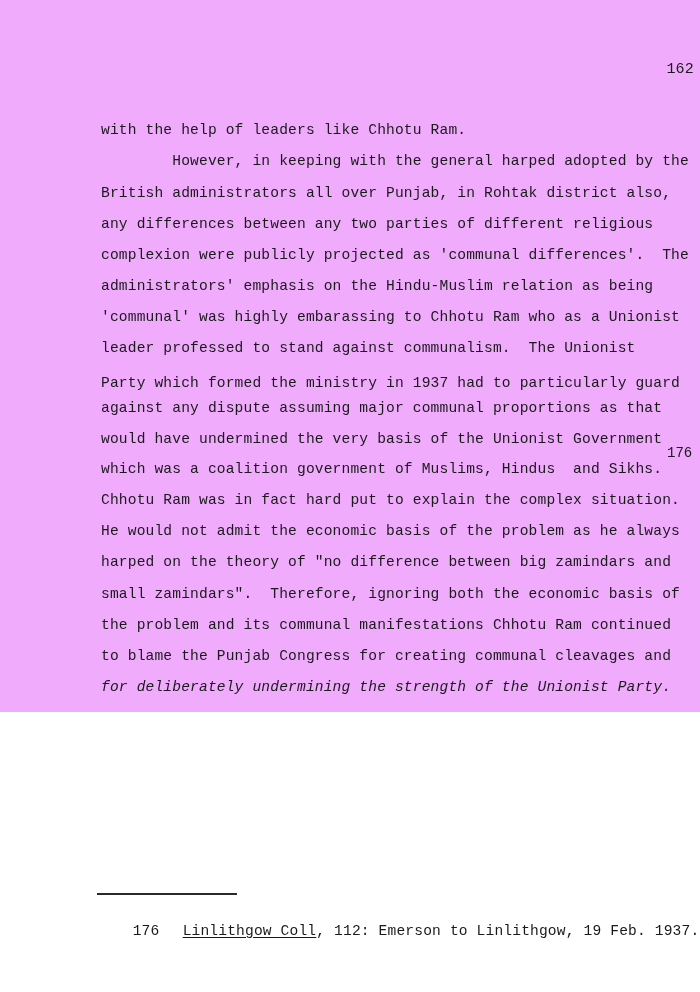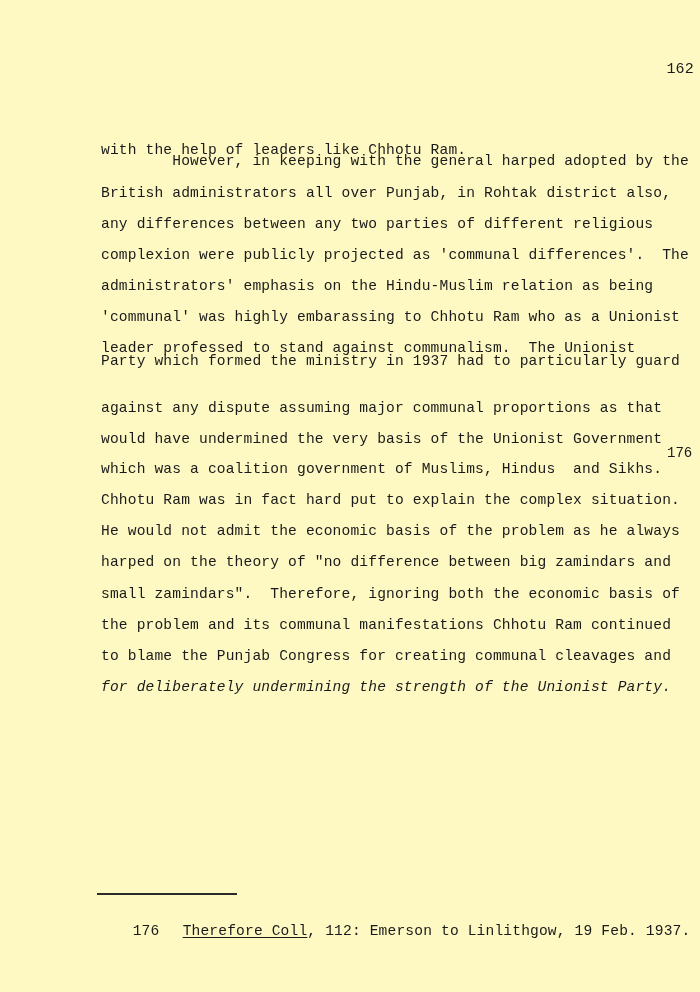--- a/index.html
+++ b/index.html
@@ -11,22 +11,22 @@
       width: 700px;
       height: 992px;
       position: relative;
       overflow: hidden;
       font-family: "Liberation Mono", "DejaVu Sans Mono", monospace;
       color: #1a1a1a;
     }
     .page {
       position: absolute;
       left: 0; top: 0;
-      width: 700px; height: 992px;
-      background: #fef9c3;
+      width: 700px; height: 712px;
+      background: #f0abfc;
     }
     .page-number {
       position: absolute;
       top: 61px;
       right: 6px;
       font-size: 15px;
       letter-spacing: 0.2px;
     }
     .line {
       position: absolute;
@@ -60,40 +60,40 @@
     .footnote .fn-num { display: inline-block; width: 50px; }
     .footnote .fn-title { text-decoration: underline; text-underline-offset: 2px; }
   </style>
 </head>
 <body>
 
 <div class="page">
 
   <div class="page-number">162</div>
 
-  <div class="line" style="top:121px;margin-top:20px;">with the help of leaders like Chhotu Ram.</div>
+  <div class="line" style="top:121px;">with the help of leaders like Chhotu Ram.</div>
   <div class="line" style="top:152px;">        However, in keeping with the general harped adopted by the</div>
   <div class="line" style="top:184px;">British administrators all over Punjab, in Rohtak district also,</div>
   <div class="line" style="top:215px;">any differences between any two parties of different religious</div>
   <div class="line" style="top:246px;">complexion were publicly projected as 'communal differences'.  The</div>
   <div class="line" style="top:277px;">administrators' emphasis on the Hindu-Muslim relation as being</div>
   <div class="line" style="top:308px;">'communal' was highly embarassing to Chhotu Ram who as a Unionist</div>
   <div class="line" style="top:339px;">leader professed to stand against communalism.  The Unionist</div>
-  <div class="line" style="top:352px;">Party which formed the ministry in 1937 had to particularly guard</div>
+  <div class="line" style="top:374px;">Party which formed the ministry in 1937 had to particularly guard</div>
   <div class="line" style="top:399px;text-align:right;">against any dispute assuming major communal proportions as that</div>
   <div class="line" style="top:430px;">would have undermined the very basis of the Unionist Government</div>
   <div class="sup" style="top:445px; left:667px;">176</div>
   <div class="line" style="top:460px;">which was a coalition government of Muslims, Hindus  and Sikhs.</div>
   <div class="line" style="top:491px;">Chhotu Ram was in fact hard put to explain the complex situation.</div>
   <div class="line" style="top:522px;">He would not admit the economic basis of the problem as he always</div>
   <div class="line" style="top:553px;">harped on the theory of "no difference between big zamindars and</div>
   <div class="line" style="top:585px;">small zamindars".  Therefore, ignoring both the economic basis of</div>
   <div class="line" style="top:616px;">the problem and its communal manifestations Chhotu Ram continued</div>
   <div class="line" style="top:647px;">to blame the Punjab Congress for creating communal cleavages and</div>
   <div class="line" style="top:678px;font-style:italic;">for deliberately undermining the strength of the Unionist Party.</div>
 
   <div class="rule"></div>
 
   <div class="footnote">
-    <span class="fn-num">176</span><span class="fn-title">Therefore Coll</span><span>, 112: Emerson to Linlithgow, 19 Feb. 1937.</span>
+    <span class="fn-num">176</span><span class="fn-title">Linlithgow Coll</span><span>, 112: Emerson to Linlithgow, 19 Feb. 1937.</span>
   </div>
 
 </div>
 
 </body></html>

